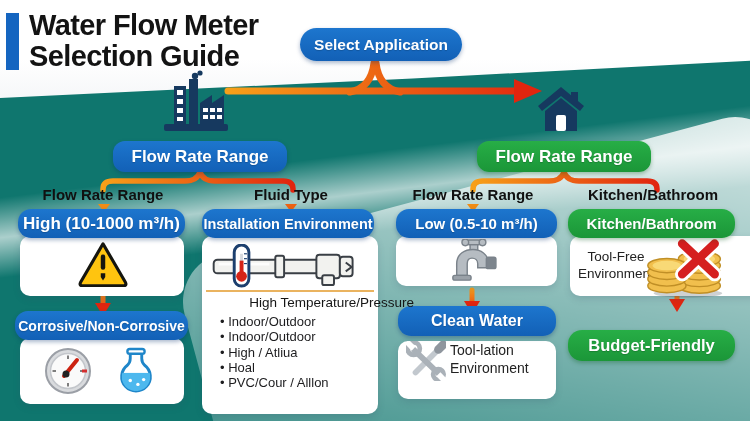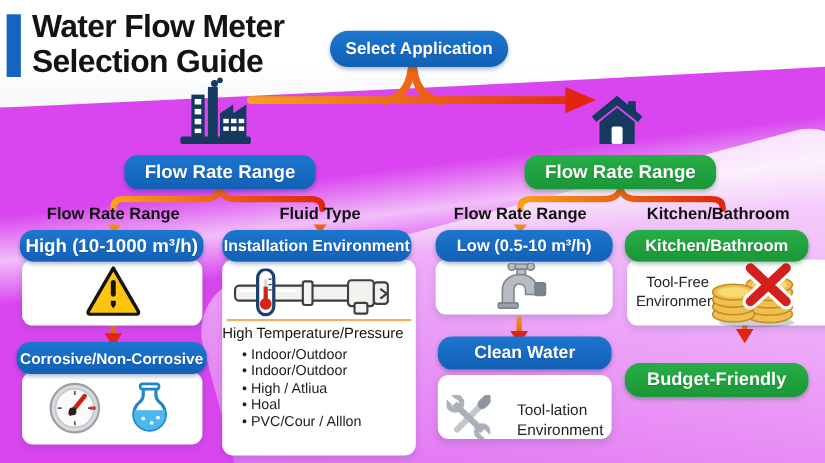--- a/index.html
+++ b/index.html
@@ -1,17 +1,17 @@
 <!DOCTYPE html>
 <html><head>
 <meta charset="utf-8">
 <style>
   html,body{margin:0;padding:0;background:#fff;}
   .stage{position:relative;width:750px;height:421px;overflow:hidden;
-         background:#d946ef;font-family:"Liberation Sans",sans-serif;}
+         background:#0f766e;font-family:"Liberation Sans",sans-serif;}
   .bg-top{position:absolute;left:0;top:0;width:100%;height:98px;
           background:linear-gradient(180deg,#ffffff 60%,#f6f7f9 100%);
           clip-path:polygon(0 0,100% 0,100% 62%,55% 80%,0 100%);}
   .bg-streak{position:absolute;left:-60px;top:150px;width:900px;height:80px;
              background:linear-gradient(180deg,rgba(255,255,255,0),rgba(255,255,255,.65),rgba(255,255,255,0));
              transform:rotate(-7deg);}
   .bg-wedge{position:absolute;right:-70px;bottom:-60px;width:620px;height:300px;
             background:linear-gradient(205deg,rgba(255,255,255,.85),rgba(255,255,255,.05));
             transform:rotate(-15deg);border-radius:50px;}
   .connectors{position:absolute;left:0;top:0;z-index:3;}
@@ -38,31 +38,31 @@
   .pill-high{left:18px;top:209px;width:167px;height:29px;border-radius:13px;font-size:17px;}
   .card-warn{left:20px;top:236px;width:164px;height:60px;}
   .warn-pos{left:77px;top:240px;}
   .pill-corr{left:15px;top:311px;width:173px;height:29px;border-radius:13px;font-size:14px;}
   .card-meas{left:20px;top:338px;width:164px;height:66px;}
   .gauge-pos{left:44px;top:347px;} .flask-pos{left:114px;top:347px;}
   .pill-inst{left:202px;top:209px;width:172px;height:29px;border-radius:13px;font-size:14.5px;}
   .card-env{left:202px;top:236px;width:176px;height:178px;}
   .pipe-pos{left:210px;top:244px;}
   .env-divider{position:absolute;left:206px;top:290px;width:168px;height:2px;background:#eab35f;z-index:6;}
-  .env-heading{position:absolute;left:202px;top:295px;width:212px;text-align:left;
+  .env-heading{position:absolute;left:202px;top:295px;width:212px;text-align:right;
                font-size:13.5px;color:#151515;z-index:6;}
   .env-list{position:absolute;left:220px;top:314px;margin:0;padding:0;list-style:none;
             font-size:13px;line-height:15.3px;color:#1d1d1f;z-index:6;}
   .env-list li::before{content:"• ";}
   .pill-low{left:396px;top:209px;width:161px;height:29px;border-radius:13px;font-size:15px;}
   .card-faucet{left:396px;top:236px;width:161px;height:50px;}
   .faucet-pos{left:444px;top:239px;}
   .pill-clean{left:398px;top:306px;width:158px;height:30px;border-radius:13px;font-size:16px;}
-  .card-tools{left:398px;top:341px;width:158px;height:58px;display:flex;align-items:flex-end;
-              padding:0 8px;box-sizing:border-box;gap:24px;}
+  .card-tools{left:398px;top:341px;width:158px;height:58px;display:flex;align-items:flex-start;
+              padding:0 8px;box-sizing:border-box;gap:4px;}
   .tools-note{font-size:14px;line-height:18px;color:#222;}
   .pill-kitchen{left:568px;top:209px;width:167px;height:29px;border-radius:13px;font-size:15px;}
   .card-free{left:570px;top:236px;width:160px;height:60px;overflow:visible;padding-left:43px;}
   .free-note{position:absolute;left:8px;top:12px;width:76px;text-align:center;
              font-size:13.5px;line-height:17px;color:#222;}
   .coins-pos{position:absolute;left:74px;top:0px;line-height:0;}
   .pill-budget{left:568px;top:330px;width:167px;height:31px;border-radius:14px;font-size:16.5px;}
 </style>
 </head>
 <body>

